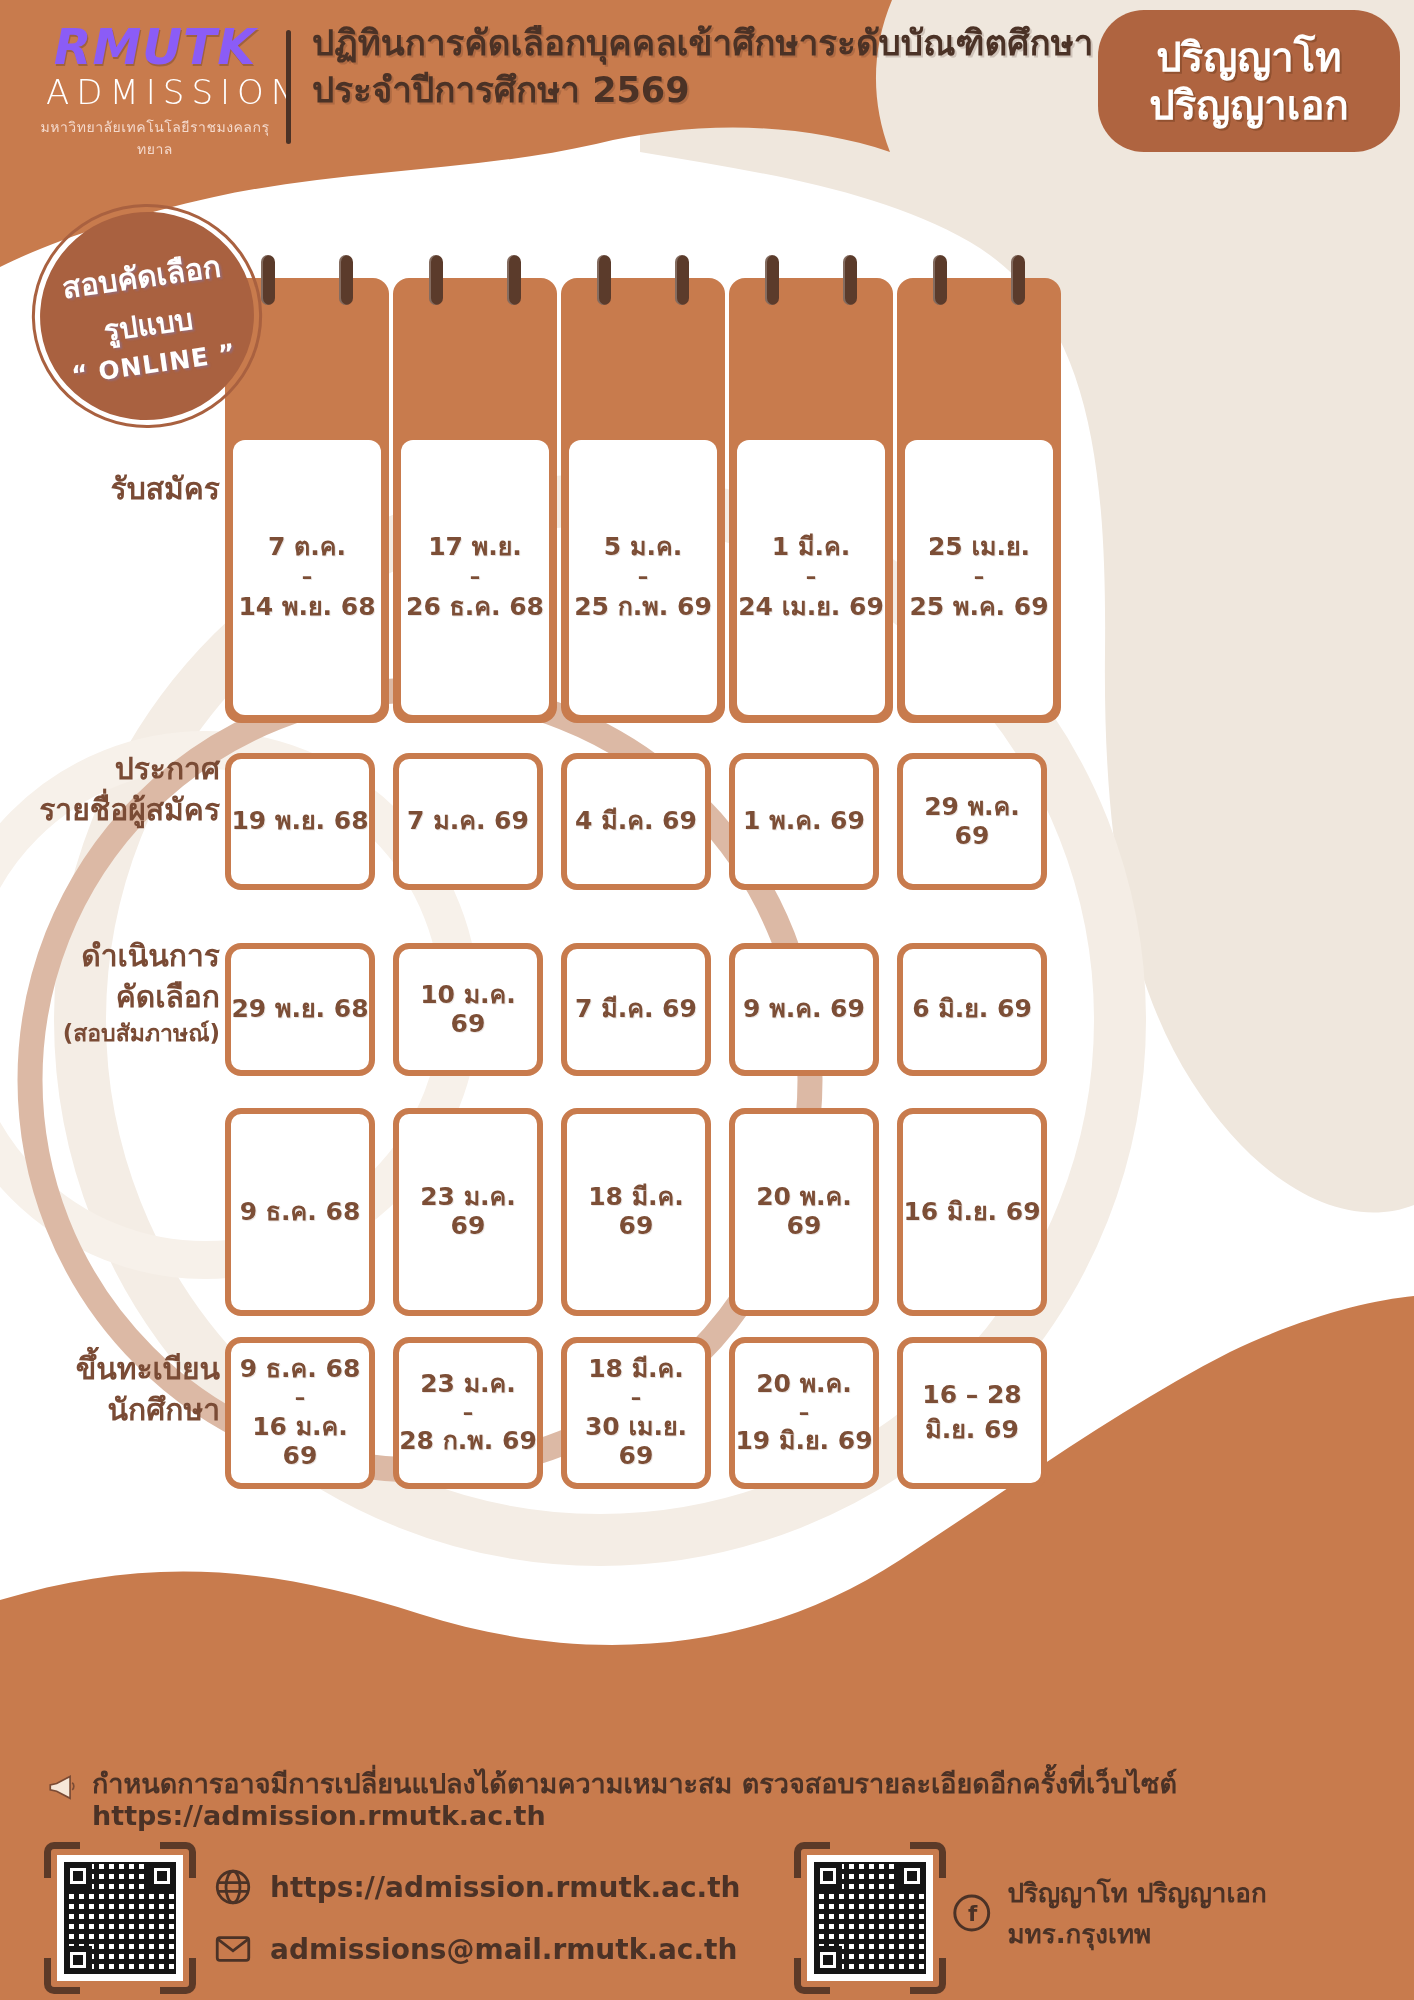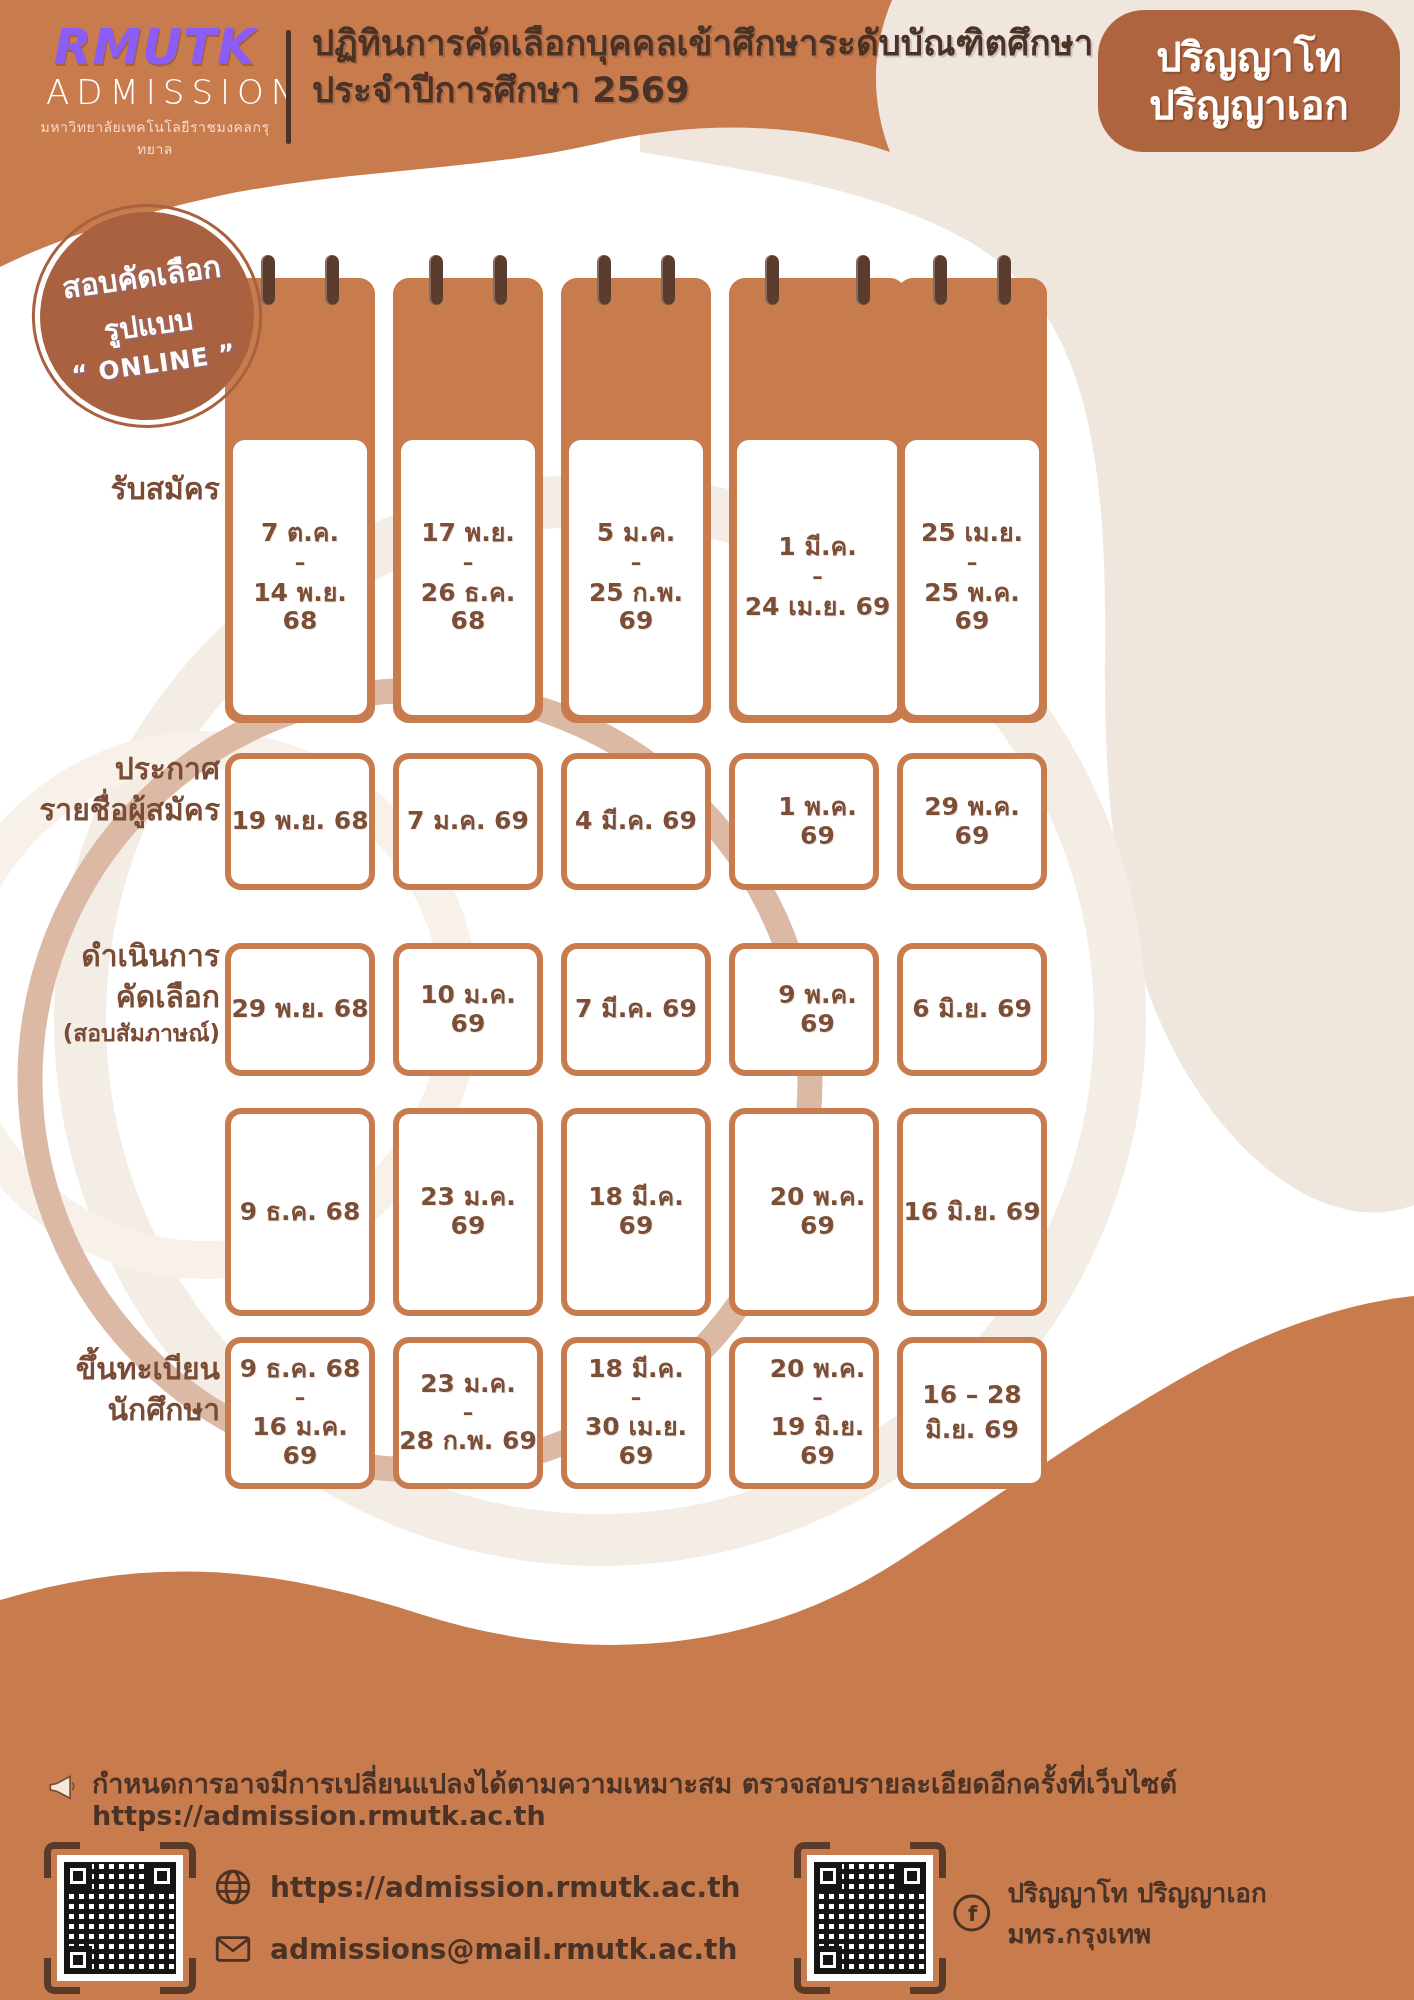--- a/index.html
+++ b/index.html
@@ -36,33 +36,33 @@
   .ob1{font-size:30px;} .ob2{font-size:29px;} .ob3{font-size:25px;letter-spacing:1px;}
 
   
   .rowlab{position:absolute;left:8px;width:212px;text-align:right;z-index:3;
     color:#7A4B35;font-weight:800;font-size:30px;line-height:1.38;}
   .rowlab span{display:block;}
   .rowlab .small{font-size:23px;}
   .lb0{top:468px;} .lb1{top:748px;} .lb2{top:936px;line-height:1.36;} .lb3{top:1130px;line-height:1.5;} .lb4{top:1348px;}
 
   
-  .cal{position:absolute;top:278px;width:150px;height:445px;background:#C87B4D;border-radius:16px;z-index:3;}
+  .cal{position:absolute;top:278px;width:164px;height:445px;background:#C87B4D;border-radius:16px;z-index:3;}
   .cal-body{position:absolute;left:8px;right:8px;top:162px;bottom:8px;background:#fff;border-radius:12px;
     display:flex;flex-direction:column;align-items:center;justify-content:center;gap:7px;text-align:center;}
   .ring{position:absolute;top:-23px;width:14px;height:50px;background:#5B3B2B;border-radius:8px;
     box-shadow:inset 2px 0 0 rgba(255,255,255,.25);}
   .rl{left:36px;} .rr{right:36px;}
 
   
   .card{position:absolute;width:150px;background:#fff;border:6px solid #C87B4D;border-radius:16px;z-index:3;
     display:flex;flex-direction:column;align-items:center;justify-content:center;gap:6px;text-align:center;
     box-sizing:border-box;}
   .r2{top:753px;height:137px;} .r3{top:943px;height:133px;} .r4{top:1108px;height:208px;} .r5{top:1337px;height:152px;}
-  .c0{left:225px;} .c1{left:393px;} .c2{left:561px;} .c3{left:729px;padding-left:27px;} .c4{left:897px;}
+  .c0{left:225px;} .c1{left:393px;} .c2{left:561px;} .c3{left:729px;} .c4{left:897px;}
 
   .dt{color:#7C4E36;font-weight:800;font-size:25px;line-height:1.15;text-shadow:1px 1px 0 rgba(80,45,25,.12);}
   .dash{font-size:21px;line-height:.8;}
 
   
   .note{position:absolute;left:46px;top:1768px;z-index:5;display:flex;align-items:flex-start;gap:12px;
     color:#4B3226;font-weight:800;font-size:27px;line-height:1.2;width:1340px;}
   .note .url{font-weight:600;}
   .note svg{flex:0 0 auto;margin-top:2px;}
 

